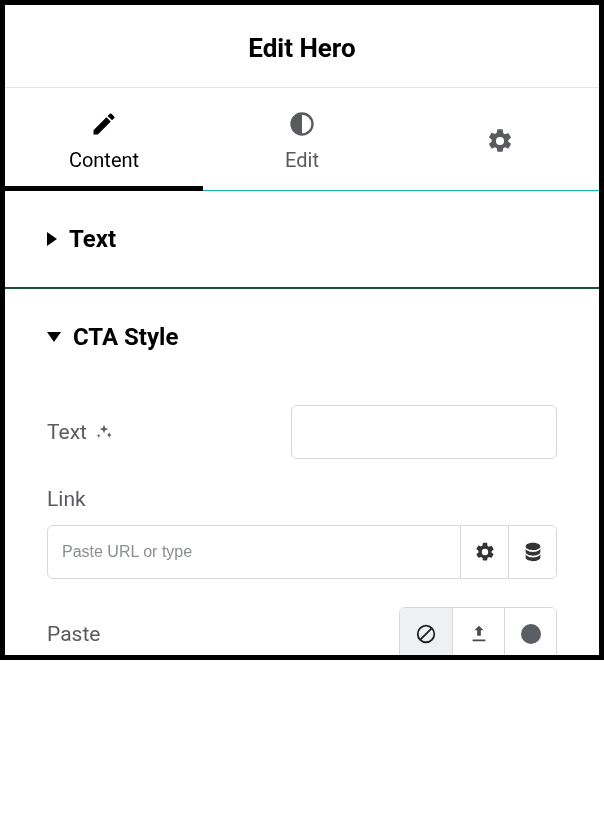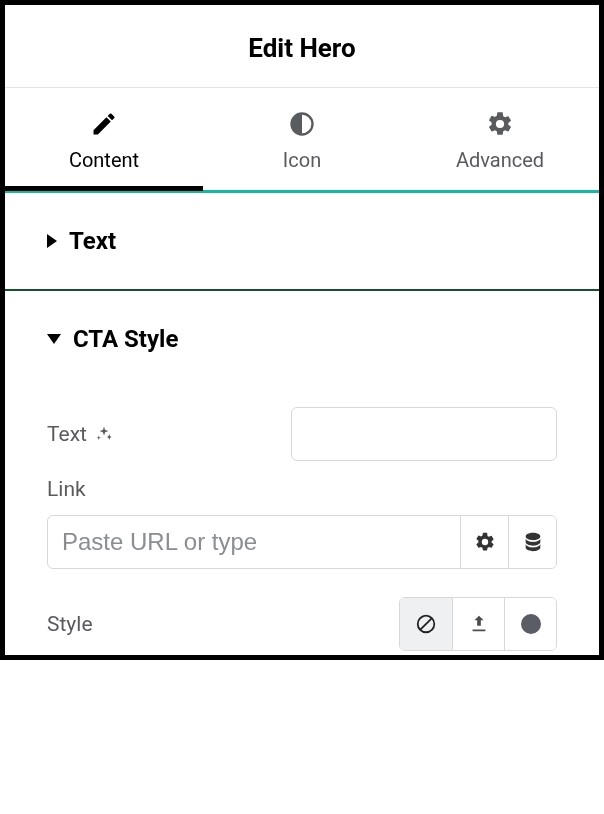--- a/index.html
+++ b/index.html
@@ -20,21 +20,21 @@
     text-align: center;
     border-bottom: 1px solid #e5e5e5;
   }
   .header h1 {
     font-size: 26px;
     font-weight: 700;
     color: #000;
   }
   .tabs {
     display: flex;
-    border-bottom: 3px solid #14b8a6;
+    border-bottom: 1px solid #14b8a6;
   }
   .tab {
     flex: 1;
     display: flex;
     flex-direction: column;
     align-items: center;
     justify-content: center;
     gap: 10px;
     padding: 22px 0 18px 0;
     cursor: pointer;
@@ -122,38 +122,38 @@
     background: #fff;
     height: 54px;
   }
   .input-group.small { width: 266px; }
   .input-group.full { width: 100%; }
   .input-group input {
     flex: 1;
     border: none;
     outline: none;
     padding: 0 14px;
-    font-size: 24px;
+    font-size: 16px;
     color: #333;
     background: transparent;
   }
   .input-group input::placeholder { color: #8a8d91; }
   .addon {
     width: 48px;
     border-left: 1px solid #d8d8d8;
     display: flex;
     align-items: center;
     justify-content: center;
     cursor: pointer;
     background: #fff;
   }
   .addon svg { width: 22px; height: 22px; fill: #333; }
 
   .field-block {
-    margin-top: 16px;
+    margin-top: 28px;
   }
   .field-block .field-label { margin-bottom: 14px; }
 
   .icon-toggle {
     display: flex;
     border: 1px solid #d8d8d8;
     border-radius: 6px;
     overflow: hidden;
     height: 54px;
   }
@@ -186,27 +186,26 @@
     <div class="tab active">
       <svg viewBox="0 0 24 24">
           <path d="M3 17.25V21h3.75L17.81 9.94l-3.75-3.75L3 17.25zM20.71 7.04a1 1 0 0 0 0-1.41l-2.34-2.34a1 1 0 0 0-1.41 0l-1.83 1.83 3.75 3.75 1.83-1.83z"></path>
         </svg>
       <span class="tab-label">Content</span>
     </div>
     <div class="tab">
       <svg viewBox="0 0 24 24">
           <path d="M12 2a10 10 0 1 0 0 20 10 10 0 0 0 0-20zm0 18V4a8 8 0 0 1 0 16z"></path>
         </svg>
-      <span class="tab-label">Icon</span>
+      <span class="tab-label">Edit</span>
     </div>
     <div class="tab">
       <svg viewBox="0 0 24 24">
           <path d="M19.14 12.94a7.14 7.14 0 0 0 .05-.94 7.14 7.14 0 0 0-.05-.94l2.03-1.58a.5.5 0 0 0 .12-.64l-1.92-3.32a.5.5 0 0 0-.61-.22l-2.39.96a7.03 7.03 0 0 0-1.62-.94l-.36-2.54A.5.5 0 0 0 13.9 2h-3.8a.5.5 0 0 0-.49.42l-.36 2.54c-.58.24-1.12.55-1.62.94l-2.39-.96a.5.5 0 0 0-.61.22L2.71 8.48a.5.5 0 0 0 .12.64l2.03 1.58a7.14 7.14 0 0 0-.05.94c0 .32.02.63.05.94l-2.03 1.58a.5.5 0 0 0-.12.64l1.92 3.32c.14.24.43.34.61.22l2.39-.96c.5.39 1.04.7 1.62.94l.36 2.54a.5.5 0 0 0 .49.42h3.8a.5.5 0 0 0 .49-.42l.36-2.54c.58-.24 1.12-.55 1.62-.94l2.39.96c.18.12.47.02.61-.22l1.92-3.32a.5.5 0 0 0-.12-.64l-2.03-1.58zM12 15.5A3.5 3.5 0 1 1 12 8.5a3.5 3.5 0 0 1 0 7z"></path>
         </svg>
-      <span class="tab-label">Advanced</span>
     </div>
   </div>
 
   <div class="sections">
 
     <div class="section collapsed">
       <div class="section-header">
         <span class="caret caret-right"></span>
         <span class="section-title">Text</span>
       </div>
@@ -244,21 +243,21 @@
             </div>
             <div class="addon">
               <svg viewBox="0 0 24 24">
                   <path d="M12 2C7.58 2 4 3.79 4 6s3.58 4 8 4 8-1.79 8-4-3.58-4-8-4zm0 10c-4.42 0-8-1.79-8-4v4c0 2.21 3.58 4 8 4s8-1.79 8-4V8c0 2.21-3.58 4-8 4zm0 6c-4.42 0-8-1.79-8-4v4c0 2.21 3.58 4 8 4s8-1.79 8-4v-4c0 2.21-3.58 4-8 4z"></path>
                 </svg>
             </div>
           </div>
         </div>
 
         <div class="field-row">
-          <div class="field-label">Style</div>
+          <div class="field-label">Paste</div>
           <div class="icon-toggle">
             <div class="seg active">
               <svg viewBox="0 0 24 24">
                   <path d="M12 2a10 10 0 1 0 0 20 10 10 0 0 0 0-20zm-8 10a8 8 0 0 1 12.9-6.32L5.68 16.9A7.96 7.96 0 0 1 4 12zm8 8a7.96 7.96 0 0 1-4.9-1.68L18.32 7.1A8 8 0 0 1 12 20z"></path>
                 </svg>
             </div>
             <div class="seg">
               <svg viewBox="0 0 24 24">
                   <path d="M12 3l5 5h-3v6h-4V8H7l5-5zM5 18h14v2H5v-2z"></path>
                 </svg>

